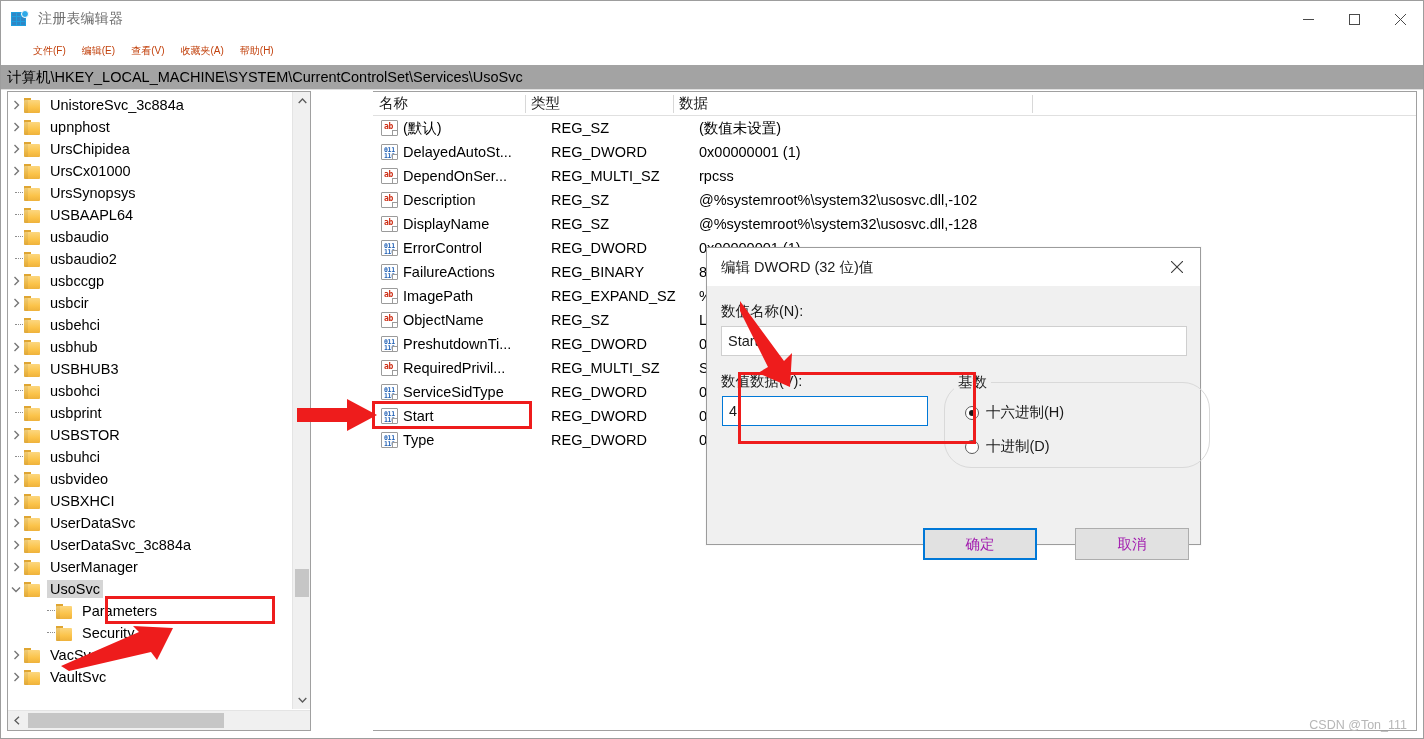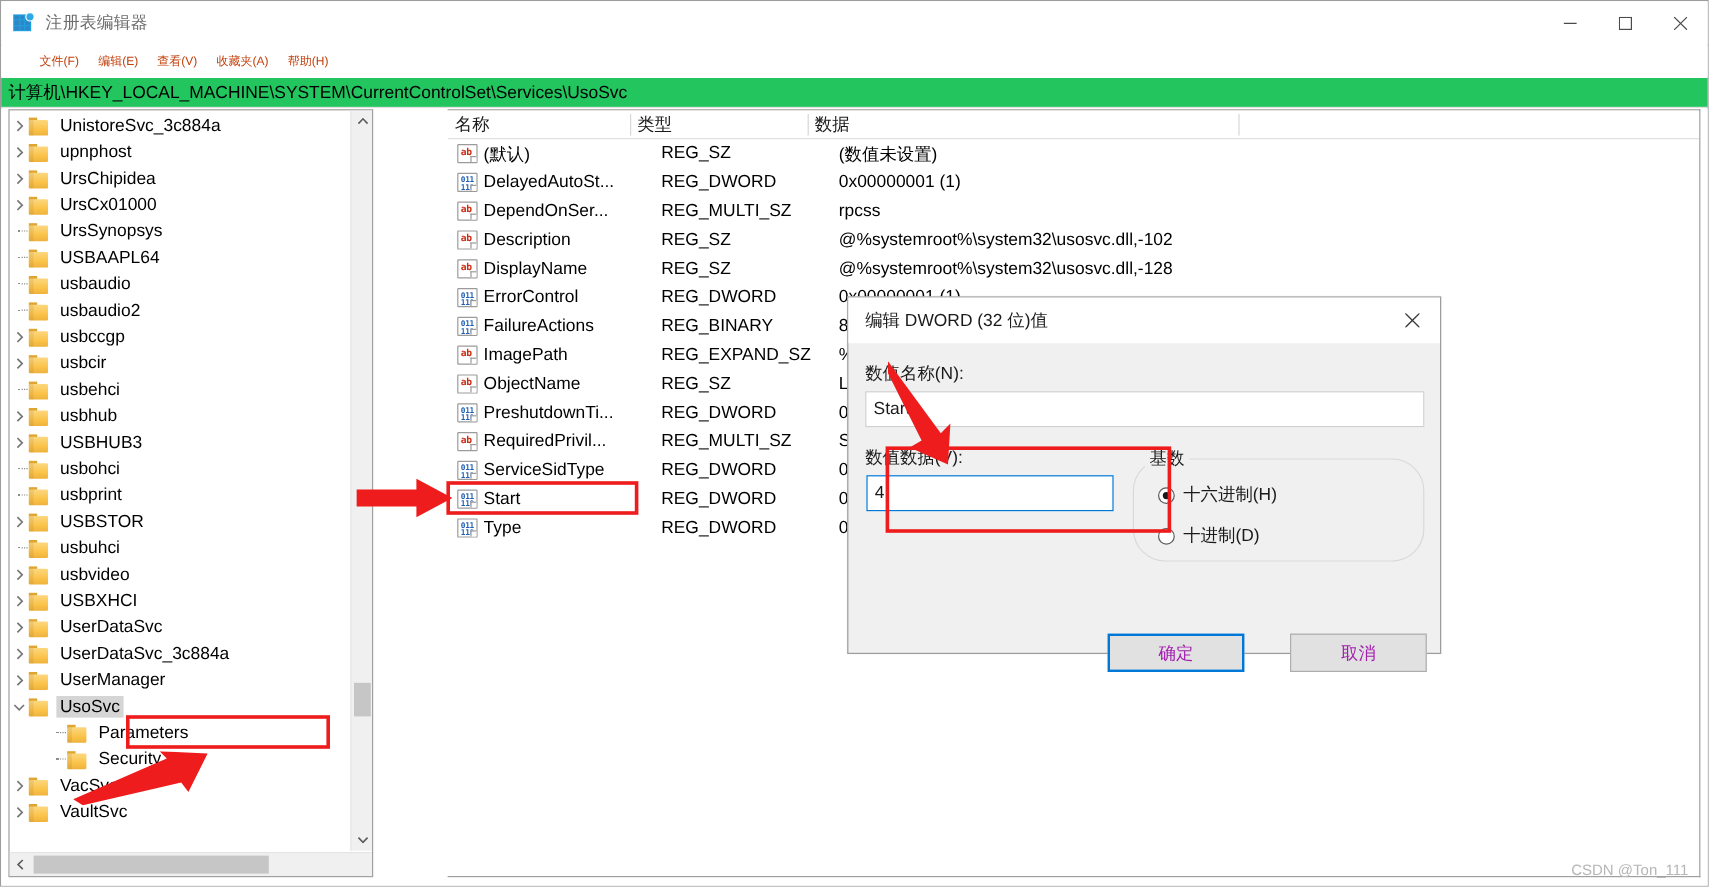--- a/index.html
+++ b/index.html
@@ -70,21 +70,21 @@
   }
   .menu-item {
     padding: 3px 8px 4px 8px;
     white-space: nowrap;
   }
 
   
   .addressbar {
     position: absolute; left: 0; top: 64px;
     width: 1422px; height: 25px;
-    background: #22c55e;
+    background: #a3a3a3;
     border-bottom: 1px solid #dfdfdf;
     display: flex; align-items: center;
     padding-left: 6px;
     font-size: 14.5px; color: #000000;
     white-space: nowrap;
   }
 
   
   .main {
     position: absolute; left: 0; top: 90px;
@@ -866,21 +866,21 @@
       </div>
     </div>
 
     <div class="dlg-body">
       <div class="dlg-label" style="left:14px; top:16px;">数值名称(N):</div>
       <div class="dlg-input" style="left:14px; top:40px; width:466px; height:30px;">Start</div>
 
       <div class="dlg-label" style="left:14px; top:86px;">数值数据(V):</div>
       <div class="dlg-input focused" style="left:15px; top:110px; width:206px; height:30px;">4</div>
 
-      <div class="groupbox" style="left:237px; top:96px; width:243px; height:86px;border-radius:27px;">
+      <div class="groupbox" style="left:237px; top:96px; width:266px; height:86px;border-radius:27px;">
         <div class="gtitle">基数</div>
         <div class="radio-row" style="left:20px; top:20px;">
           <span class="radio checked"></span>
           <span>十六进制(H)</span>
         </div>
         <div class="radio-row" style="left:20px; top:54px;">
           <span class="radio"></span>
           <span>十进制(D)</span>
         </div>
       </div>

